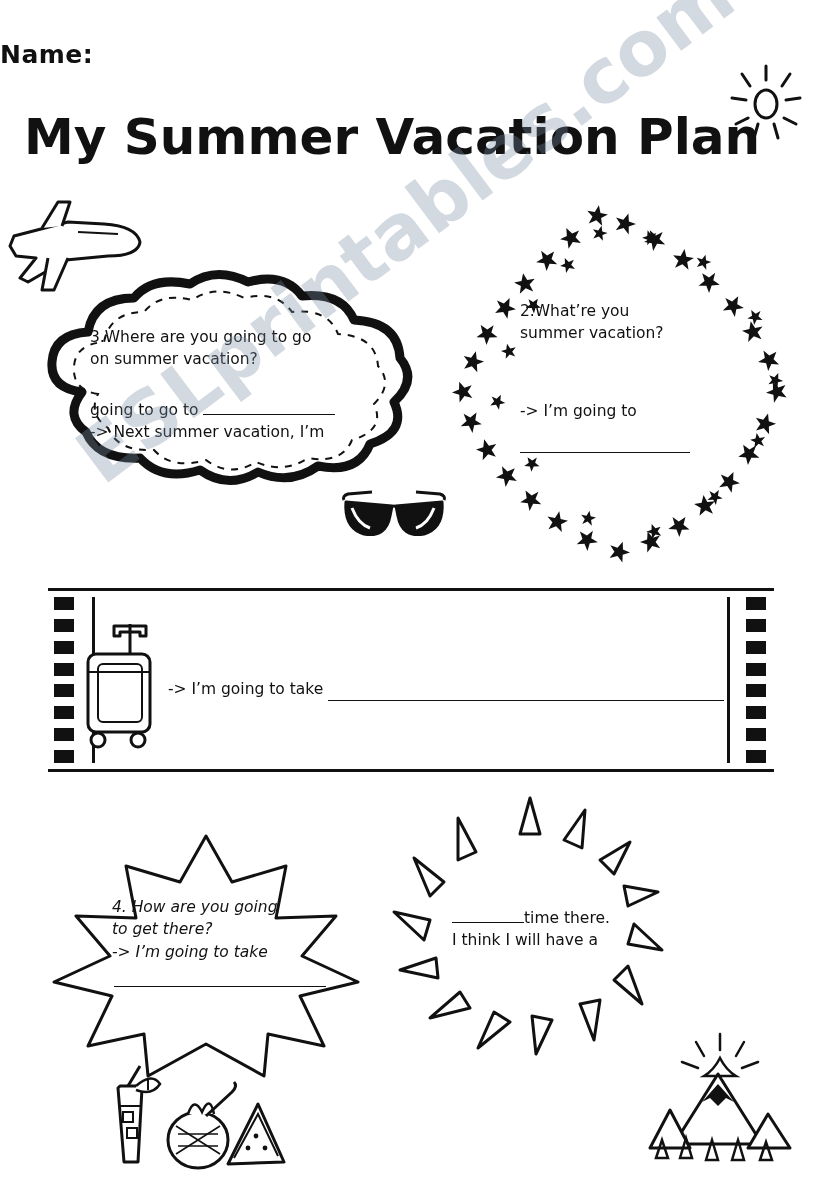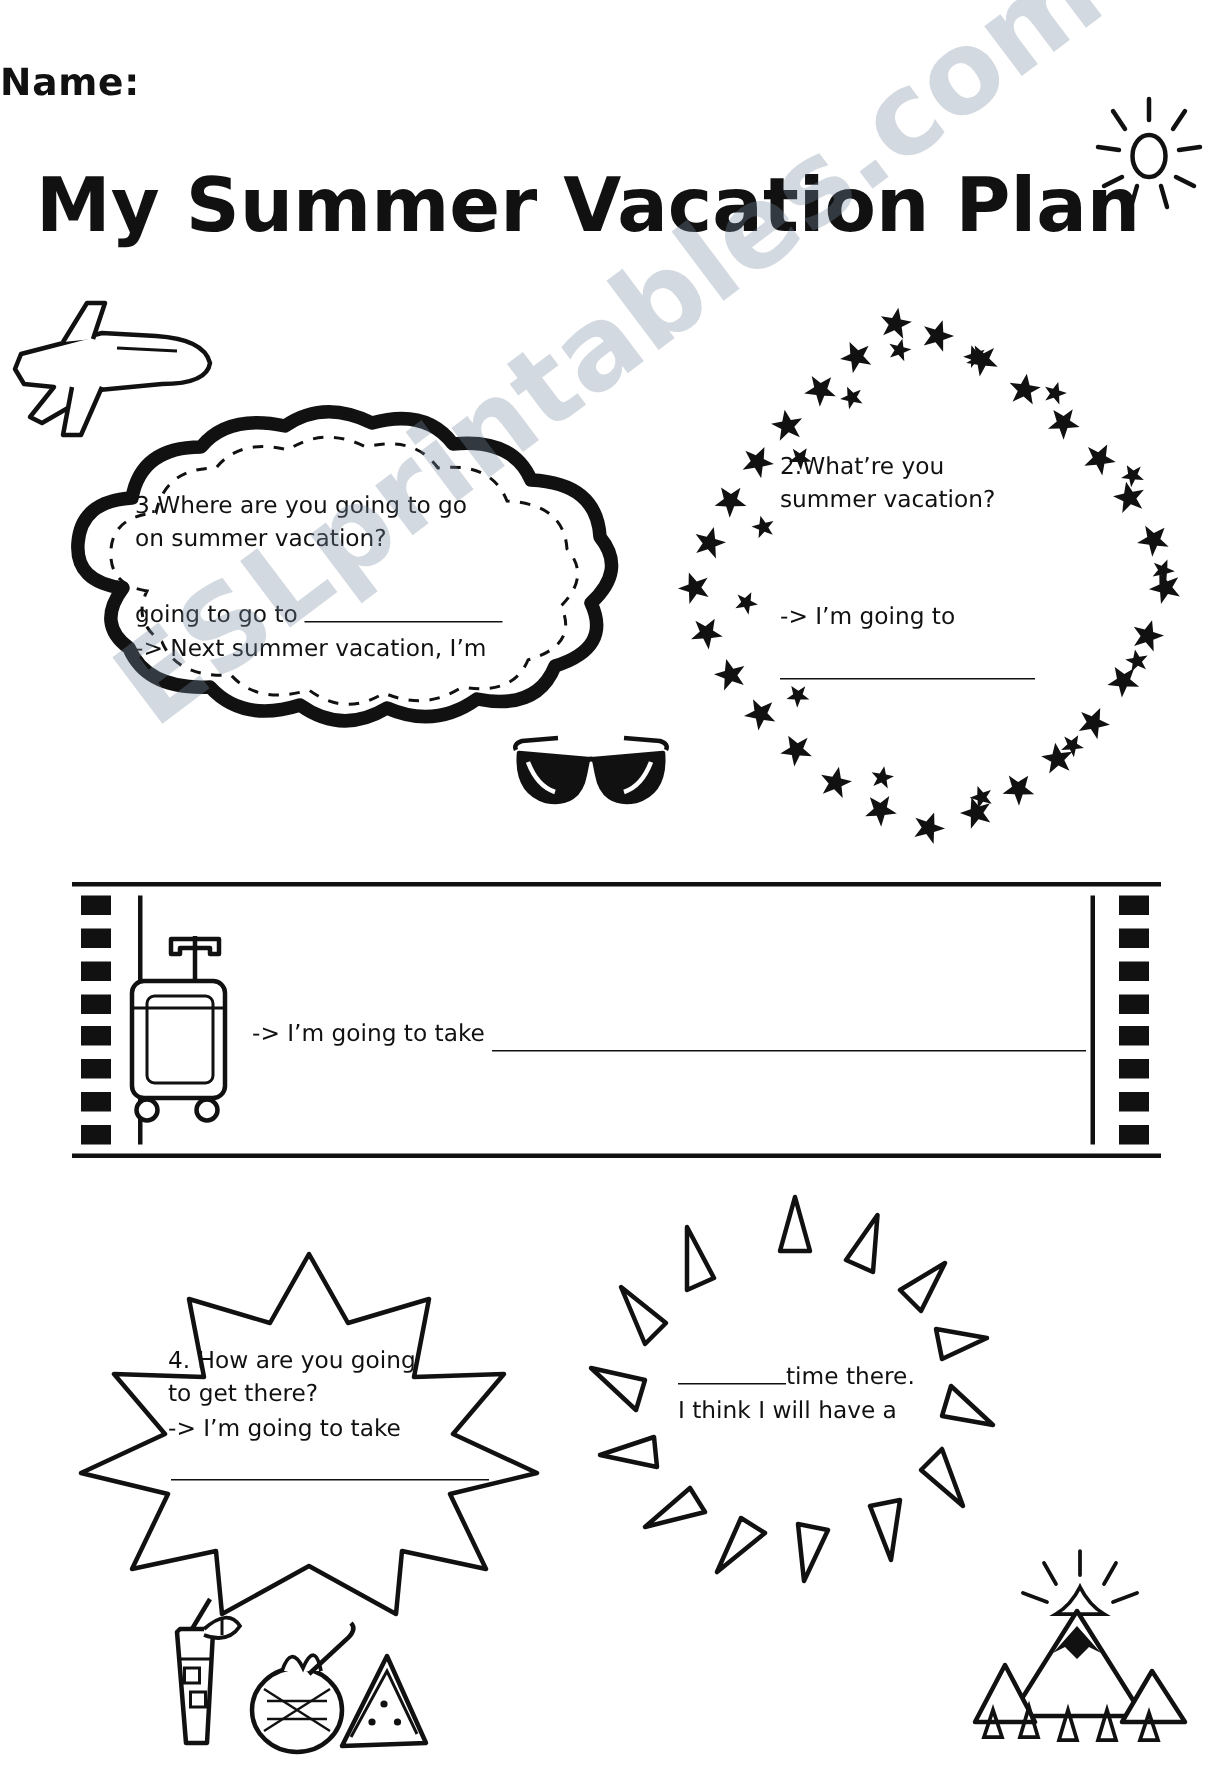--- a/index.html
+++ b/index.html
@@ -369,21 +369,21 @@
   <div class="ruleline" style="left:328px; top:700px; width:396px;"></div>
 
   <div class="star-wrap">
     <svg width="340" height="250" viewBox="0 0 340 250">
       <path d="M170 6
                L196 52 L250 36 L240 88 L300 86 L266 126 L322 152 L264 166 L288 216 L232 204 L228 246
                L170 214 L112 246 L108 204 L52 216 L76 166 L18 152 L74 126 L40 86 L100 88 L90 36 L144 52 Z" fill="#fff" stroke="#111" stroke-width="3" stroke-linejoin="round"></path>
     </svg>
   </div>
 
-  <div class="qtext" style="left:112px; top:896px; width:190px;">
+  <div class="qtext" style="left:112px; top:896px; width:190px;font-style:italic;">
     <div>4. How are you going</div>
     <div>to get there?</div>
     <div>-&gt; I’m going to take</div>
   </div>
   <div class="ruleline" style="left:114px; top:986px; width:212px;"></div>
 
   <div class="rays-wrap">
     <svg width="300" height="270" viewBox="0 0 300 270">
       <g fill="#fff" stroke="#111" stroke-width="3" stroke-linejoin="round">
 

